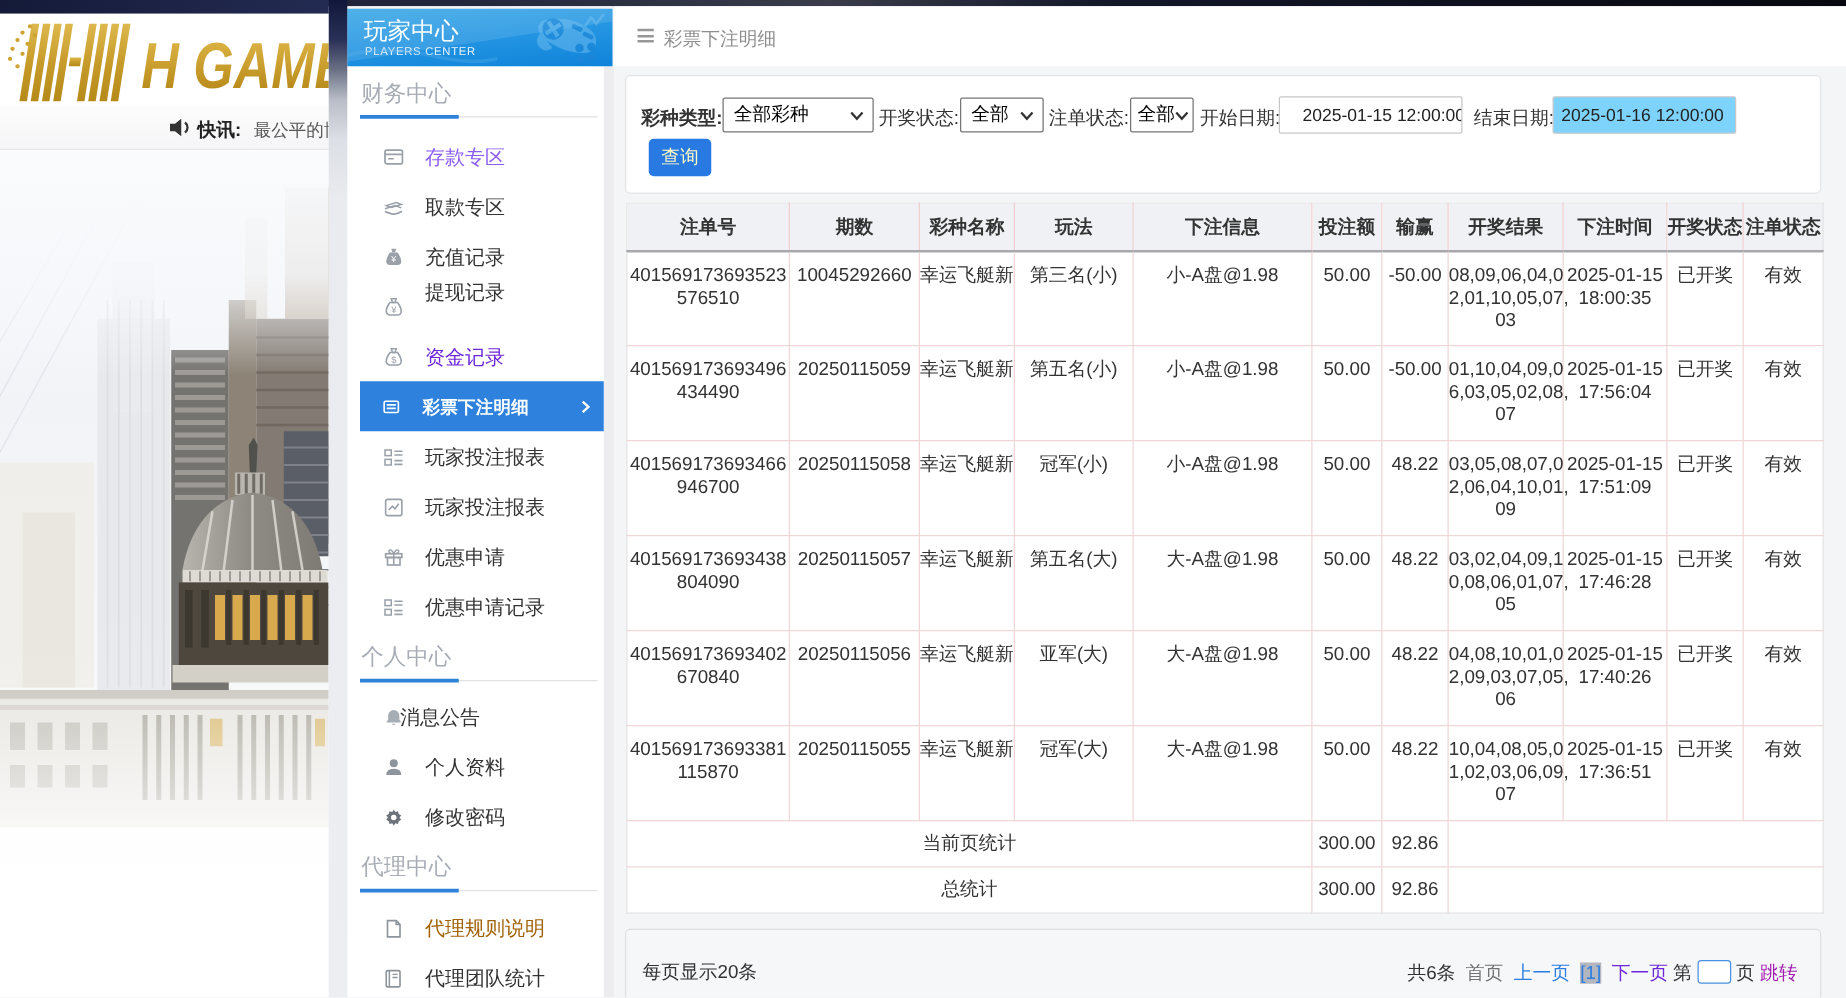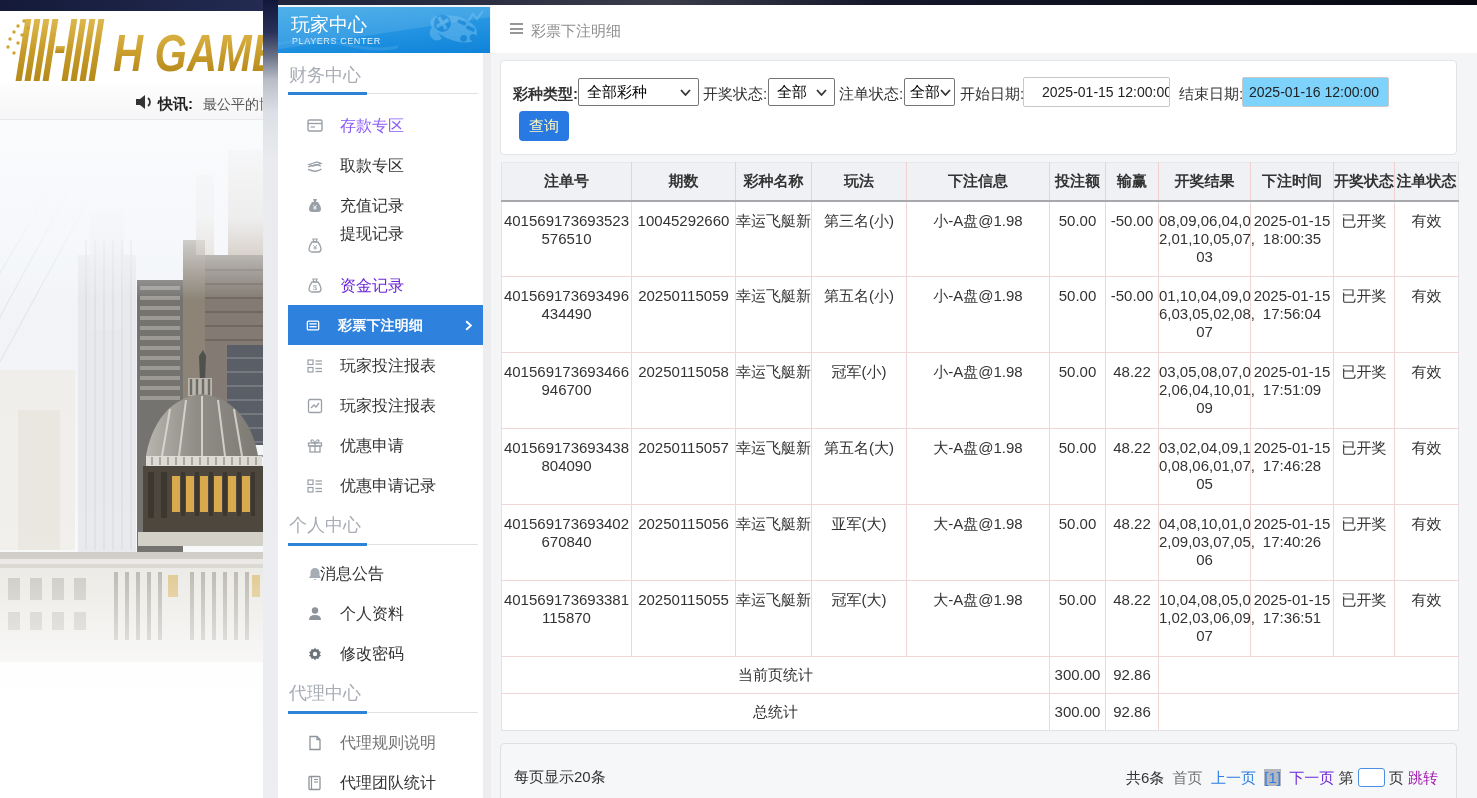--- a/index.html
+++ b/index.html
@@ -360,21 +360,21 @@
       <div class="abs" style="left:340px;top:604px;font-size:16px;color:#333;">个人资料</div>
     <svg class="abs" style="left:307px;top:646px;" width="16" height="16" viewBox="0 0 16 16">
       <path d="M8 1.5 l1.2 2 2.2-.6 .6 2.2 2 1.2-1.4 1.7 1.4 1.7-2 1.2-.6 2.2-2.2-.6-1.2 2-1.2-2-2.2.6-.6-2.2-2-1.2 1.4-1.7L2 6.3l2-1.2 .6-2.2 2.2 .6z" fill="#6d737b"></path>
       <circle cx="8" cy="8" r="2.2" fill="#fff"></circle>
     </svg>
       <div class="abs" style="left:340px;top:644px;font-size:16px;color:#333;">修改密码</div>
     <svg class="abs" style="left:307px;top:735px;" width="16" height="16" viewBox="0 0 16 16">
       <path d="M3 1.5 h7 l3 3 v10 h-10z" fill="none" stroke="#8d949c" stroke-width="1.3"></path>
       <path d="M10 1.5 v3 h3" fill="none" stroke="#8d949c" stroke-width="1.3"></path>
     </svg>
-      <div class="abs" style="left:340px;top:733px;font-size:16px;color:#737373;">代理规则说明</div>
+      <div class="abs" style="left:340px;top:733px;font-size:16px;color:#a16207;">代理规则说明</div>
     <svg class="abs" style="left:307px;top:775px;" width="16" height="16" viewBox="0 0 16 16">
       <rect x="2" y="1.5" width="11" height="13" rx="1" fill="none" stroke="#8d949c" stroke-width="1.3"></rect>
       <line x1="4.5" y1="1.5" x2="4.5" y2="14.5" stroke="#8d949c" stroke-width="1.2"></line>
       <line x1="7" y1="4.5" x2="11" y2="4.5" stroke="#8d949c" stroke-width="1.1"></line>
       <line x1="7" y1="7" x2="11" y2="7" stroke="#8d949c" stroke-width="1.1"></line>
     </svg>
       <div class="abs" style="left:340px;top:773px;font-size:16px;color:#333;">代理团队统计</div>
   </div>
 
 <div class="abs" style="left:289px;top:513px;font-size:18px;color:#a8adb5;">个人中心</div>

